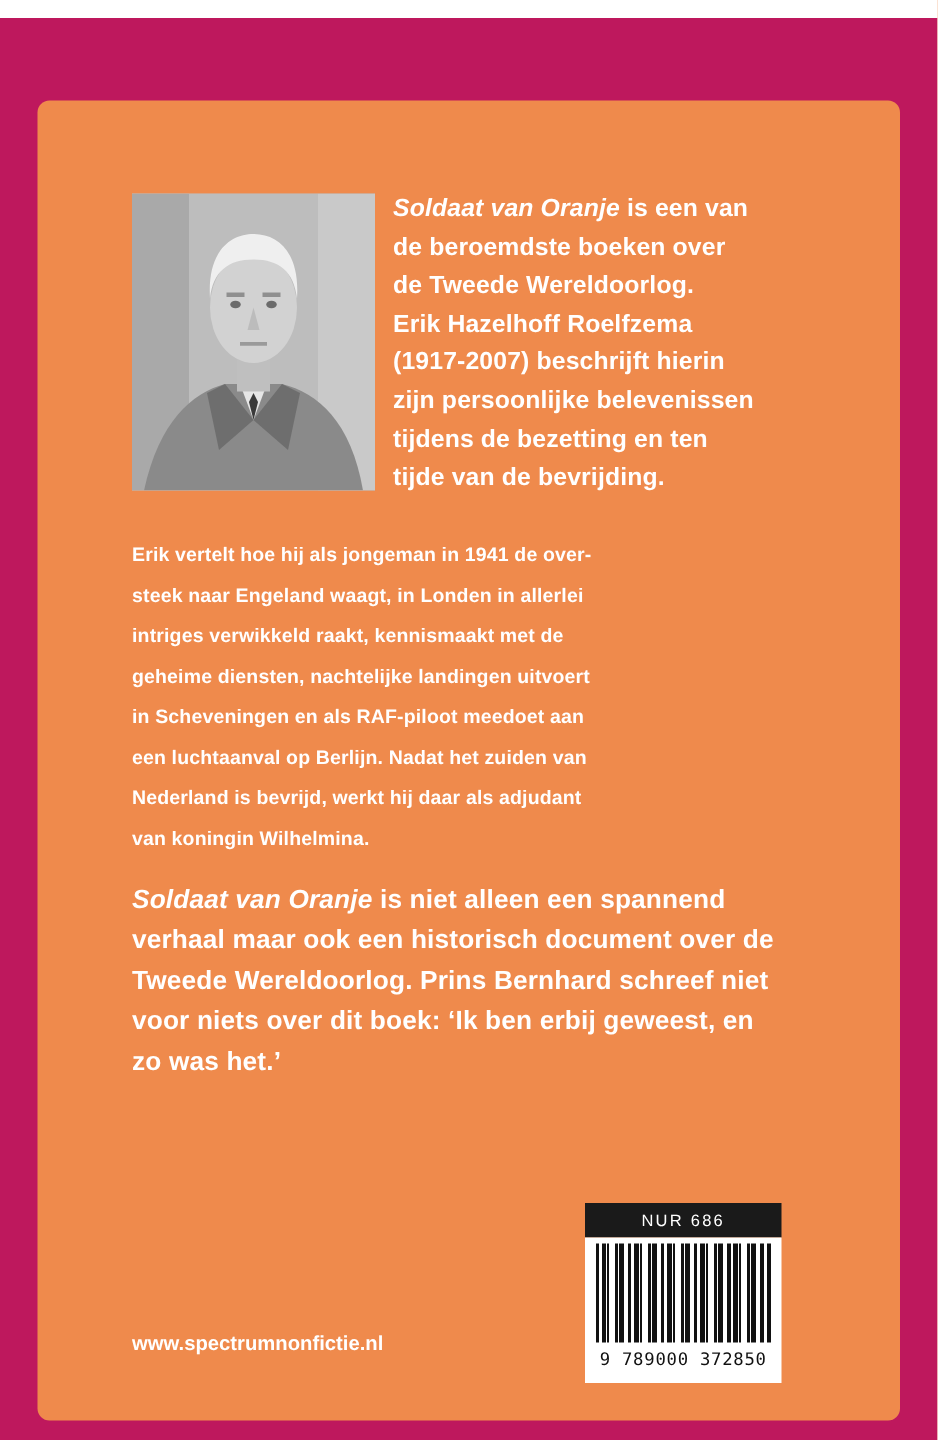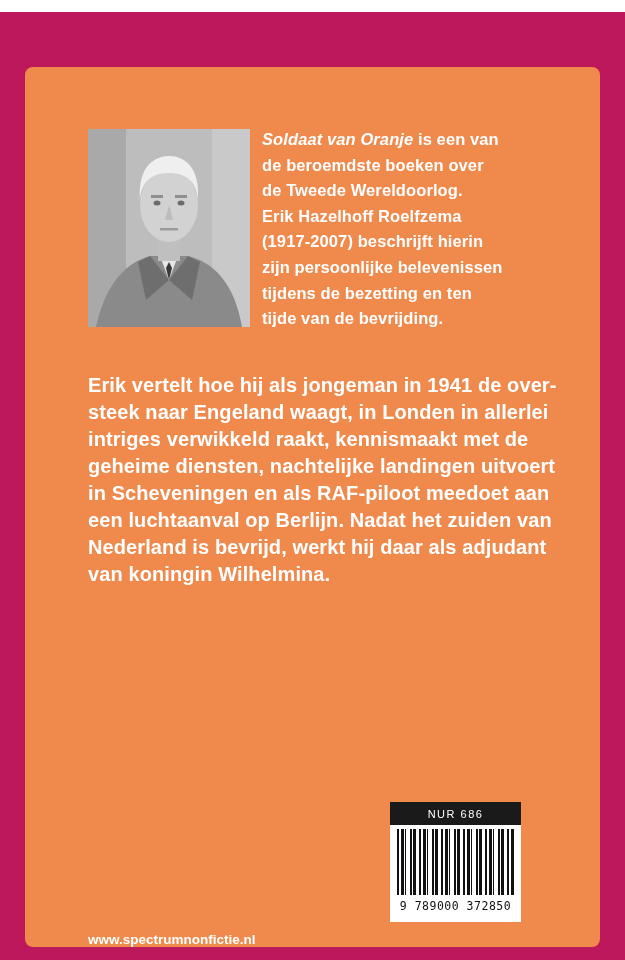--- a/index.html
+++ b/index.html
@@ -3,24 +3,24 @@
 <meta charset="utf-8">
 <style>
   *{box-sizing:border-box;margin:0;padding:0}
   html,body{background:#ffffff}
   body{font-family:"Liberation Sans",sans-serif}
   .page{position:relative;width:625px;height:960px;background:#be185d;overflow:hidden;margin:12px auto}
   .cover{position:absolute;left:25px;top:55px;width:575px;height:880px;background:#ef8a4c;border-radius:8px;color:#ffffff}
   .photo{position:absolute;left:63px;top:62px;width:162px;height:198px;overflow:hidden;background:#bdbdbd}
   .photo svg{display:block}
   .intro{position:absolute;left:237px;top:60px;width:340px;font-size:16.5px;line-height:25.6px;font-weight:700;white-space:pre-line;letter-spacing:0.1px}
-  .body-par{position:absolute;left:63px;top:305px;width:510px;font-size:20px;line-height:27px;font-weight:700;white-space:pre-line;letter-spacing:0.1px}
+  .body-par{position:absolute;left:63px;top:289px;width:510px;font-size:13px;line-height:27px;font-weight:700;white-space:pre-line;letter-spacing:0.1px}
   .closing{position:absolute;left:63px;top:519px;width:510px;font-size:17.5px;line-height:27px;font-weight:700;white-space:pre-line;letter-spacing:0.1px}
   .it{font-style:italic}
-  .footer{position:absolute;left:63px;top:862px;font-size:13.5px;line-height:21px;font-weight:700}
+  .footer{position:absolute;left:63px;top:818px;font-size:13.5px;line-height:21px;font-weight:700}
   .barcode{position:absolute;left:365px;top:735px;width:131px}
   .barcode-header{height:23px;background:#1a1a1a;color:#ffffff;font-size:11px;font-weight:400;letter-spacing:1.5px;display:flex;align-items:center;justify-content:center}
   .barcode-body{background:#ffffff;height:97px;padding-top:4px}
   .bars{height:66px;margin:0 7px;
     background:repeating-linear-gradient(90deg,
       #111 0 2px,#fff 2px 4px,#111 4px 7px,#fff 7px 8px,#111 8px 9px,#fff 9px 13px,
       #111 13px 15px,#fff 15px 16px,#111 16px 19px,#fff 19px 22px)}
   .isbn{margin-top:4px;text-align:center;color:#111111;font-size:11.5px;font-family:"DejaVu Sans Mono",monospace;letter-spacing:0.5px}
 </style>
 </head>
@@ -62,20 +62,25 @@
 
     <p class="body-par">Erik vertelt hoe hij als jongeman in 1941 de over-
 steek naar Engeland waagt, in Londen in allerlei
 intriges verwikkeld raakt, kennismaakt met de
 geheime diensten, nachtelijke landingen uitvoert
 in Scheveningen en als RAF-piloot meedoet aan
 een luchtaanval op Berlijn. Nadat het zuiden van
 Nederland is bevrijd, werkt hij daar als adjudant
 van koningin Wilhelmina.</p>
 
+    <p class="closing"><span class="it">Soldaat van Oranje</span><span> is niet alleen een spannend
+verhaal maar ook een historisch document over de
+Tweede Wereldoorlog. Prins Bernhard schreef niet
+voor niets over dit boek: ‘Ik ben erbij geweest, en
+zo was het.’</span></p>
 
     <div class="footer">
       <div>www.spectrumnonfictie.nl</div>
     </div>
 
     <div class="barcode">
       <div class="barcode-header">NUR 686</div>
       <div class="barcode-body">
         <div class="bars"></div>
         <div class="isbn">9 789000 372850</div>

